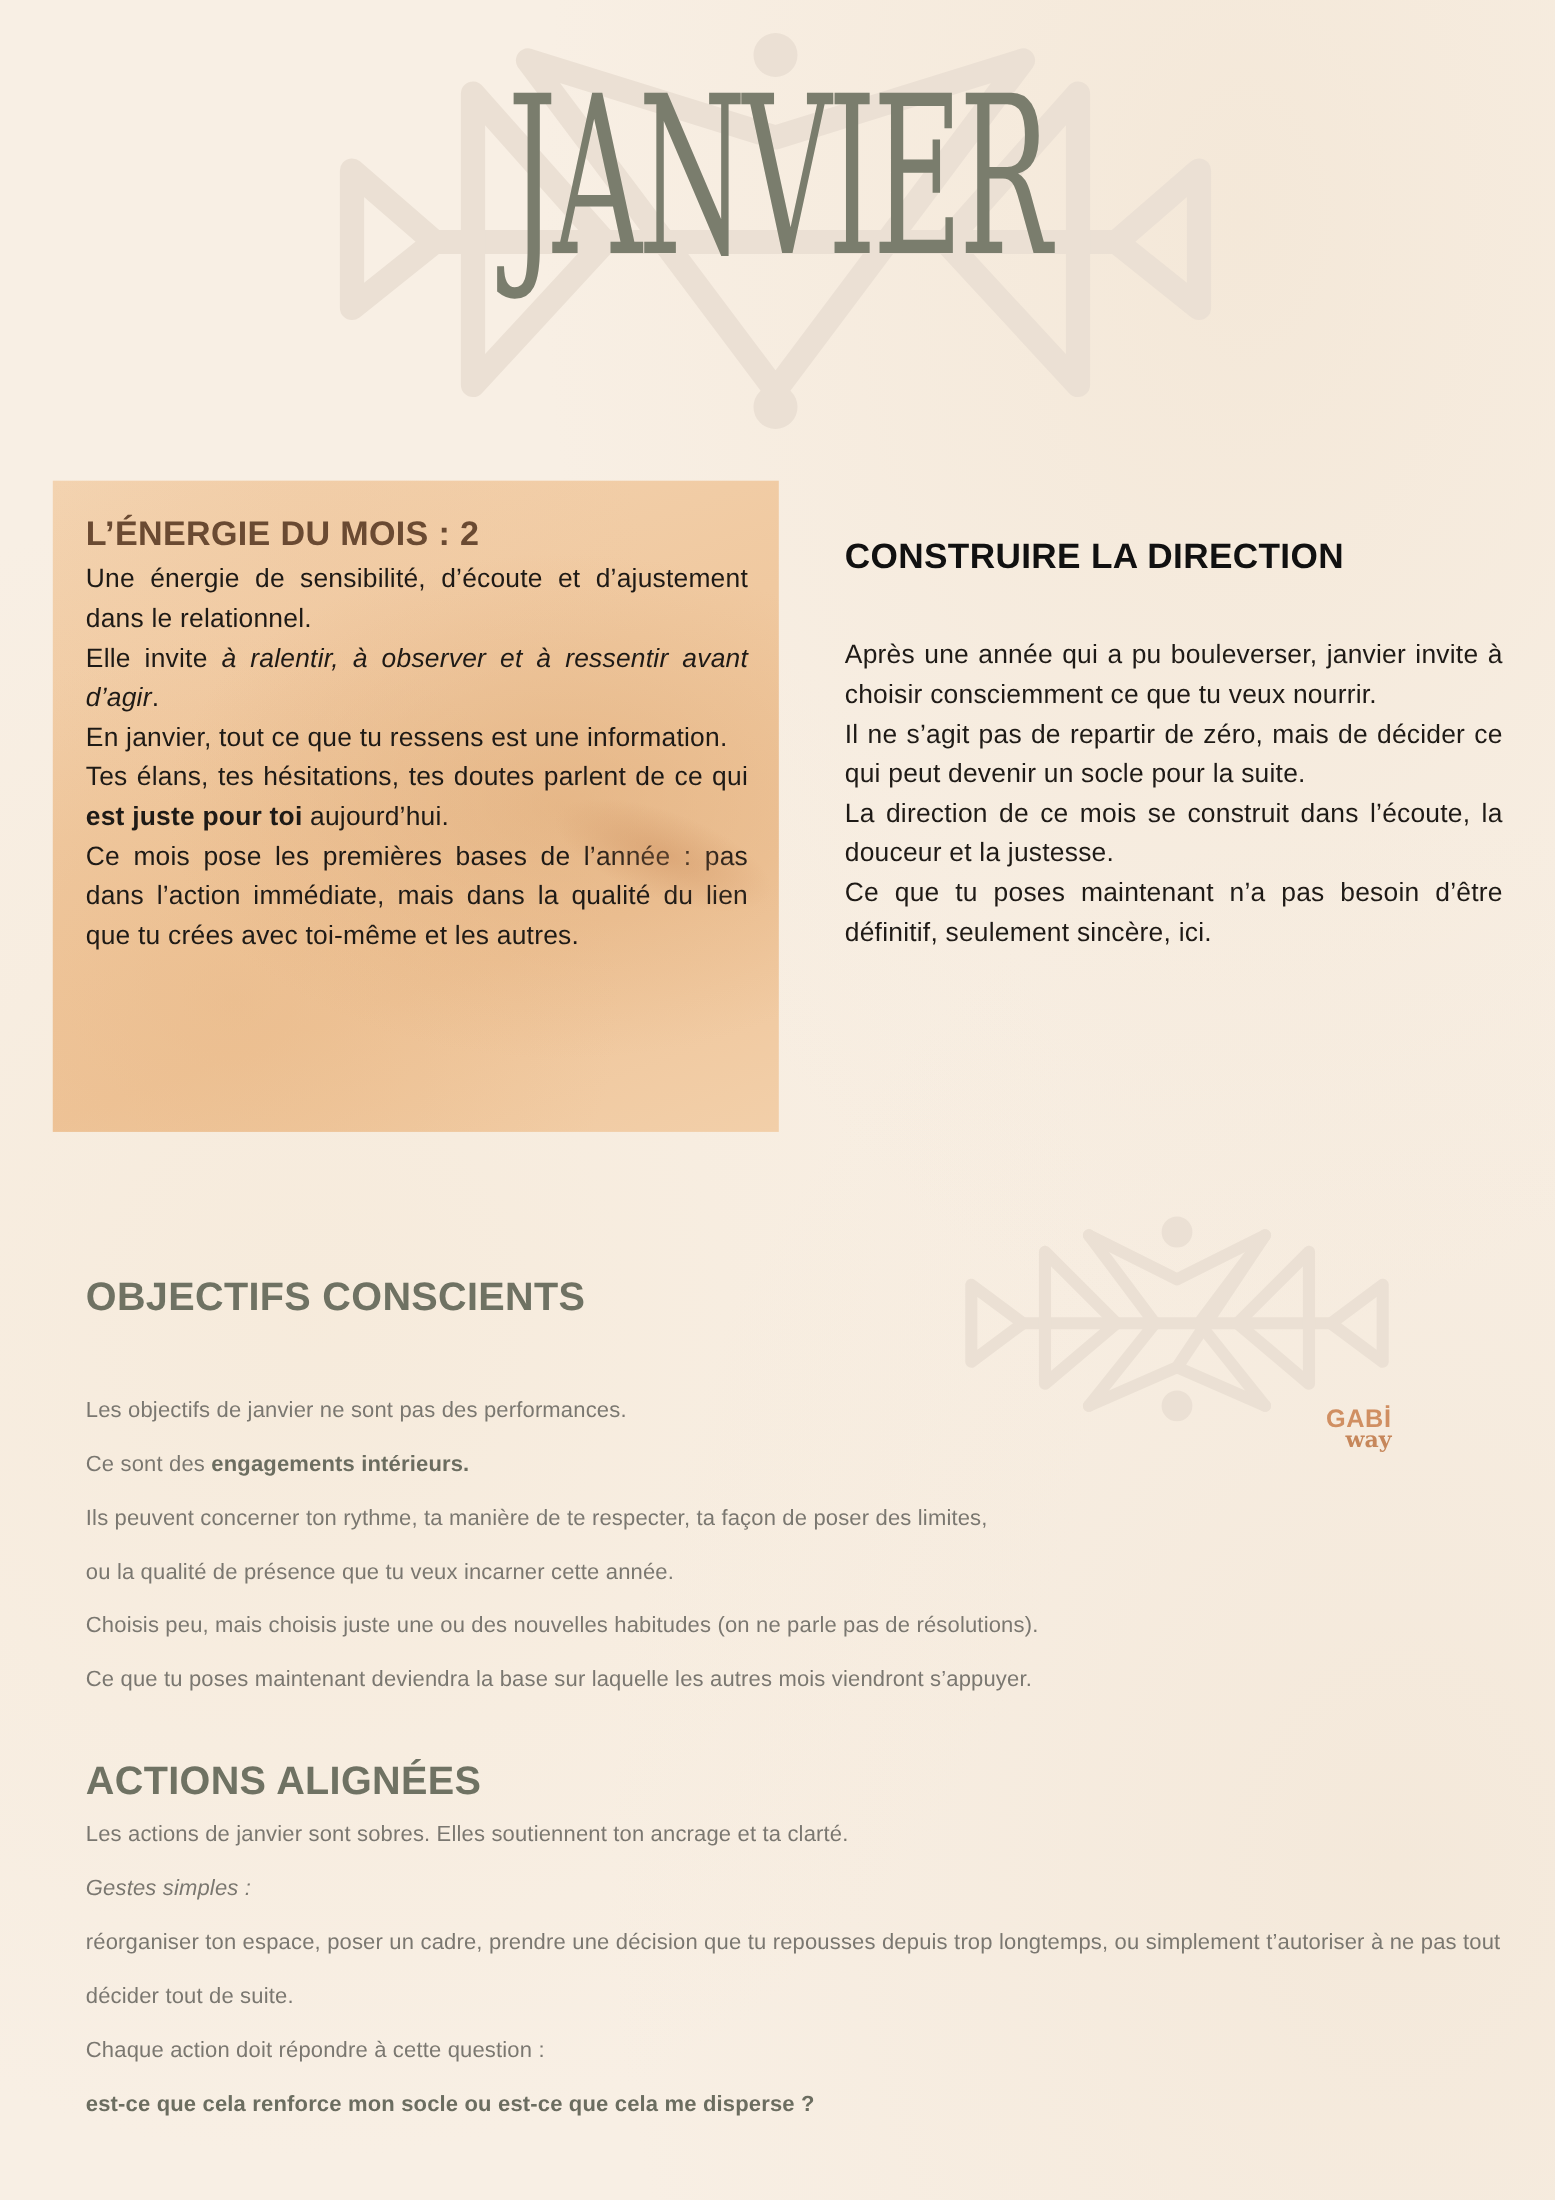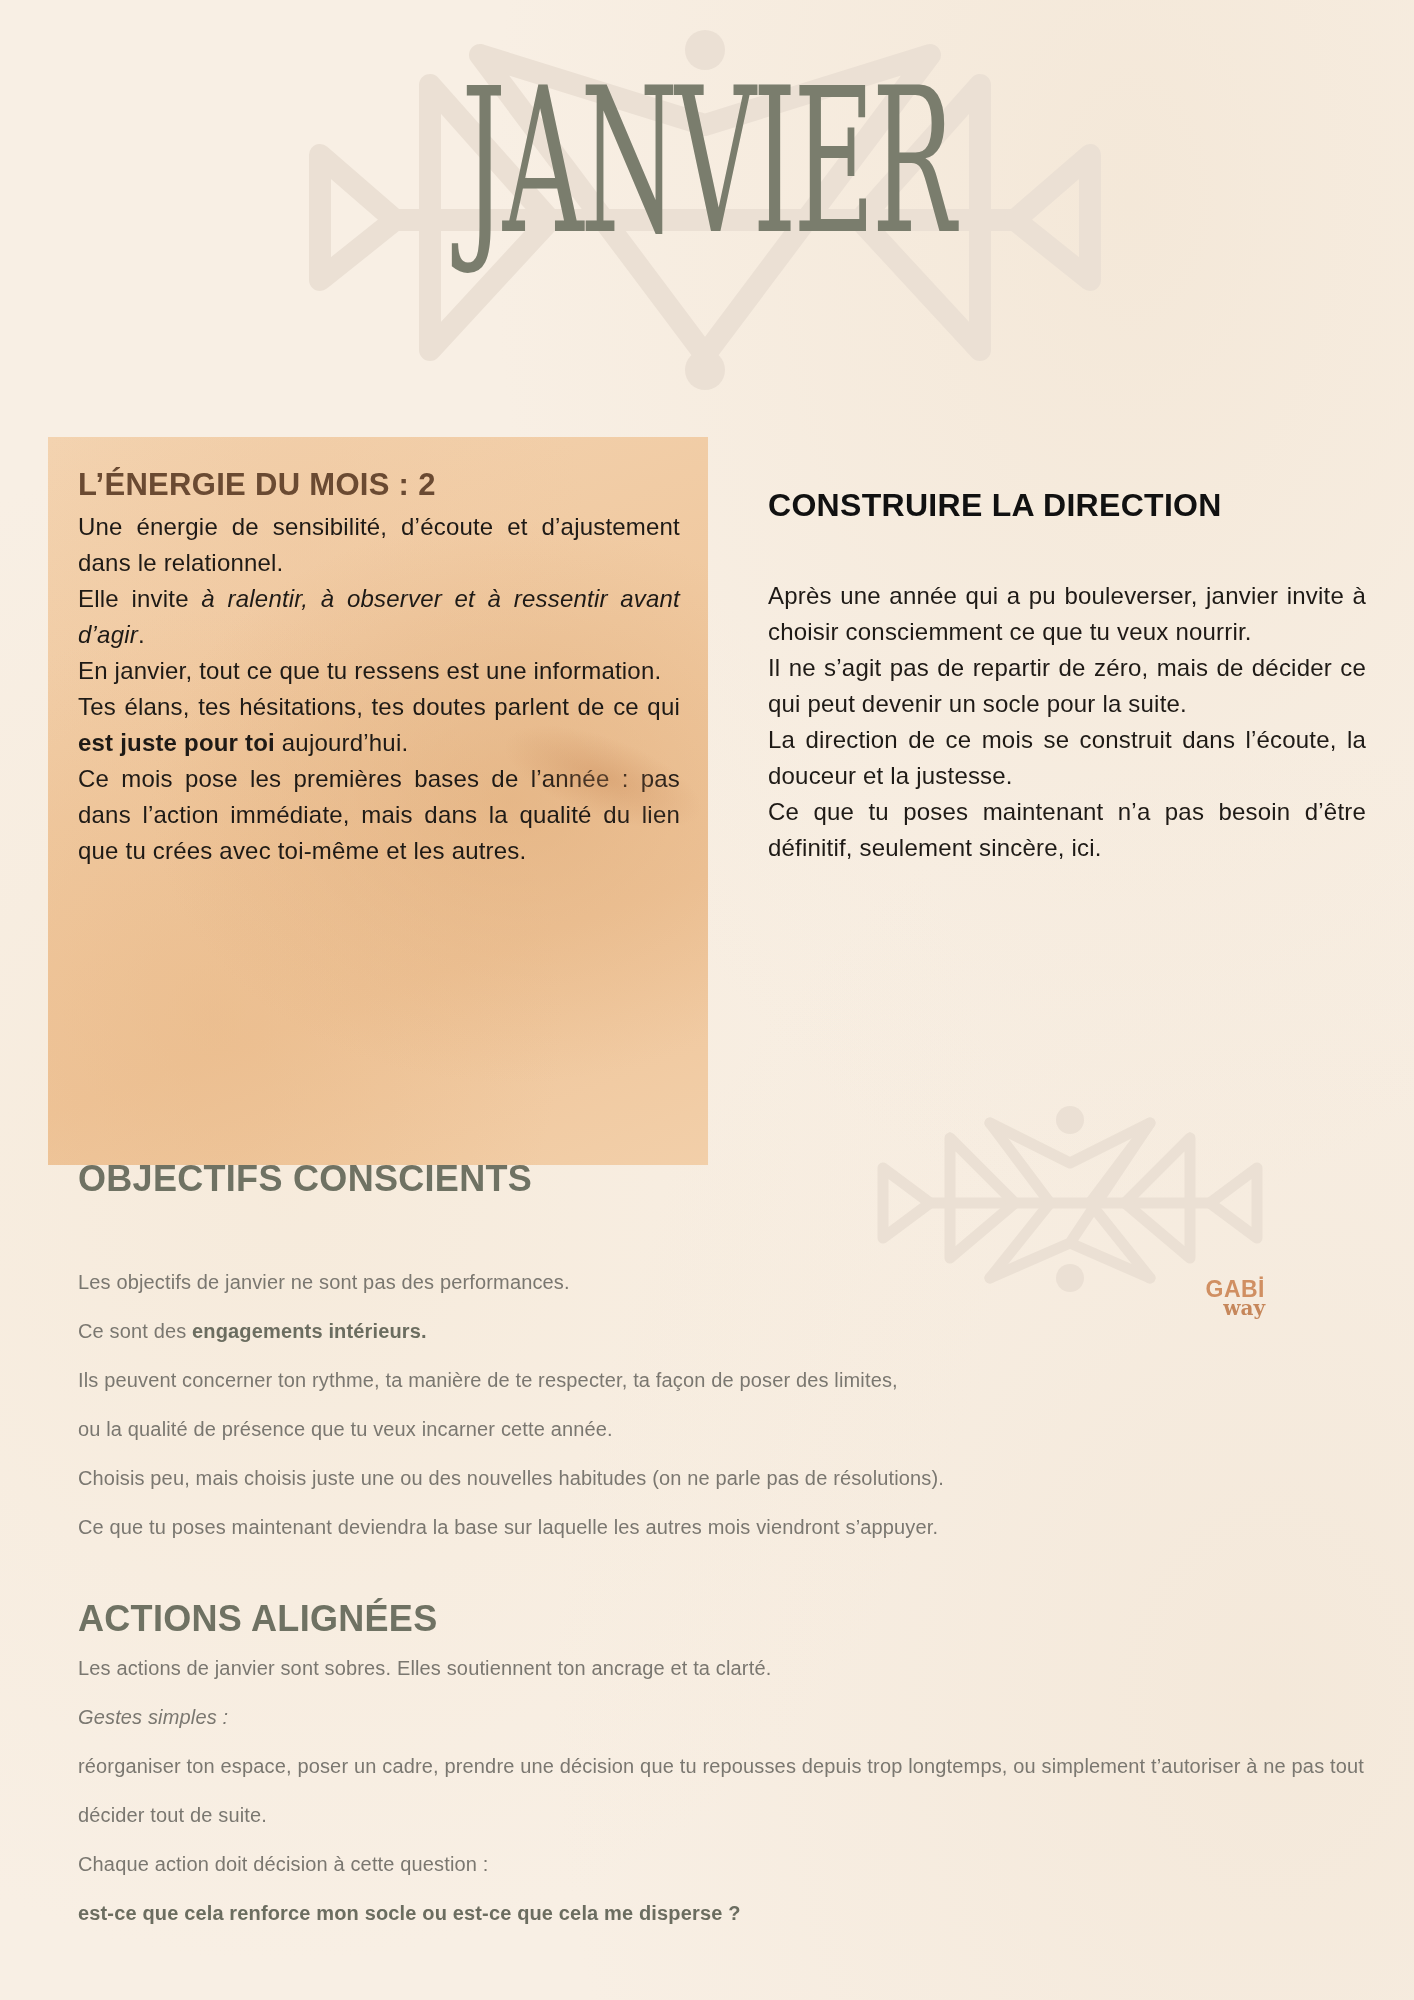--- a/index.html
+++ b/index.html
@@ -34,21 +34,21 @@
     letter-spacing: -6px;
     transform: scaleX(0.56);
     transform-origin: center top;
     font-weight: normal;
   }
 
   
   .energy-box {
     position: absolute;
     left: 48px; top: 437px;
-    width: 660px; height: 728px;
+    width: 660px; height: 592px;
     background:
       radial-gradient(ellipse at 70% 50%, rgba(222,170,118,0.55), transparent 55%),
       radial-gradient(ellipse at 25% 80%, rgba(232,184,134,0.5), transparent 50%),
       radial-gradient(ellipse at 40% 20%, rgba(240,200,160,0.5), transparent 50%),
       linear-gradient(160deg, #f3d3b0 0%, #f0c9a0 40%, #efc59a 70%, #f2cfa9 100%);
     padding: 30px 28px 0 30px;
   }
   .energy-stain {
     position: absolute; left: 450px; top: 300px; width: 210px; height: 80px;
     background: radial-gradient(ellipse at 50% 50%, rgba(196,130,80,0.35), transparent 70%);
@@ -188,17 +188,17 @@
     <p>ou la qualité de présence que tu veux incarner cette année.</p>
     <p>Choisis peu, mais choisis juste une ou des nouvelles habitudes (on ne parle pas de résolutions).</p>
     <p>Ce que tu poses maintenant deviendra la base sur laquelle les autres mois viendront s’appuyer.</p>
   </div>
 
   <div class="section actions" style="width:1286px;">
     <div class="section-title">ACTIONS ALIGNÉES</div>
     <p>Les actions de janvier sont sobres. Elles soutiennent ton ancrage et ta clarté.</p>
     <p class="inline-italic">Gestes simples :</p>
     <p class="justify">réorganiser ton espace, poser un cadre, prendre une décision que tu repousses depuis trop longtemps, ou simplement t’autoriser à ne pas tout décider tout de suite.</p>
-    <p>Chaque action doit décision à cette question :</p>
+    <p>Chaque action doit répondre à cette question :</p>
     <p class="final-q">est-ce que cela renforce mon socle ou est-ce que cela me disperse ?</p>
   </div>
 
 </div>
 
 </body></html>

